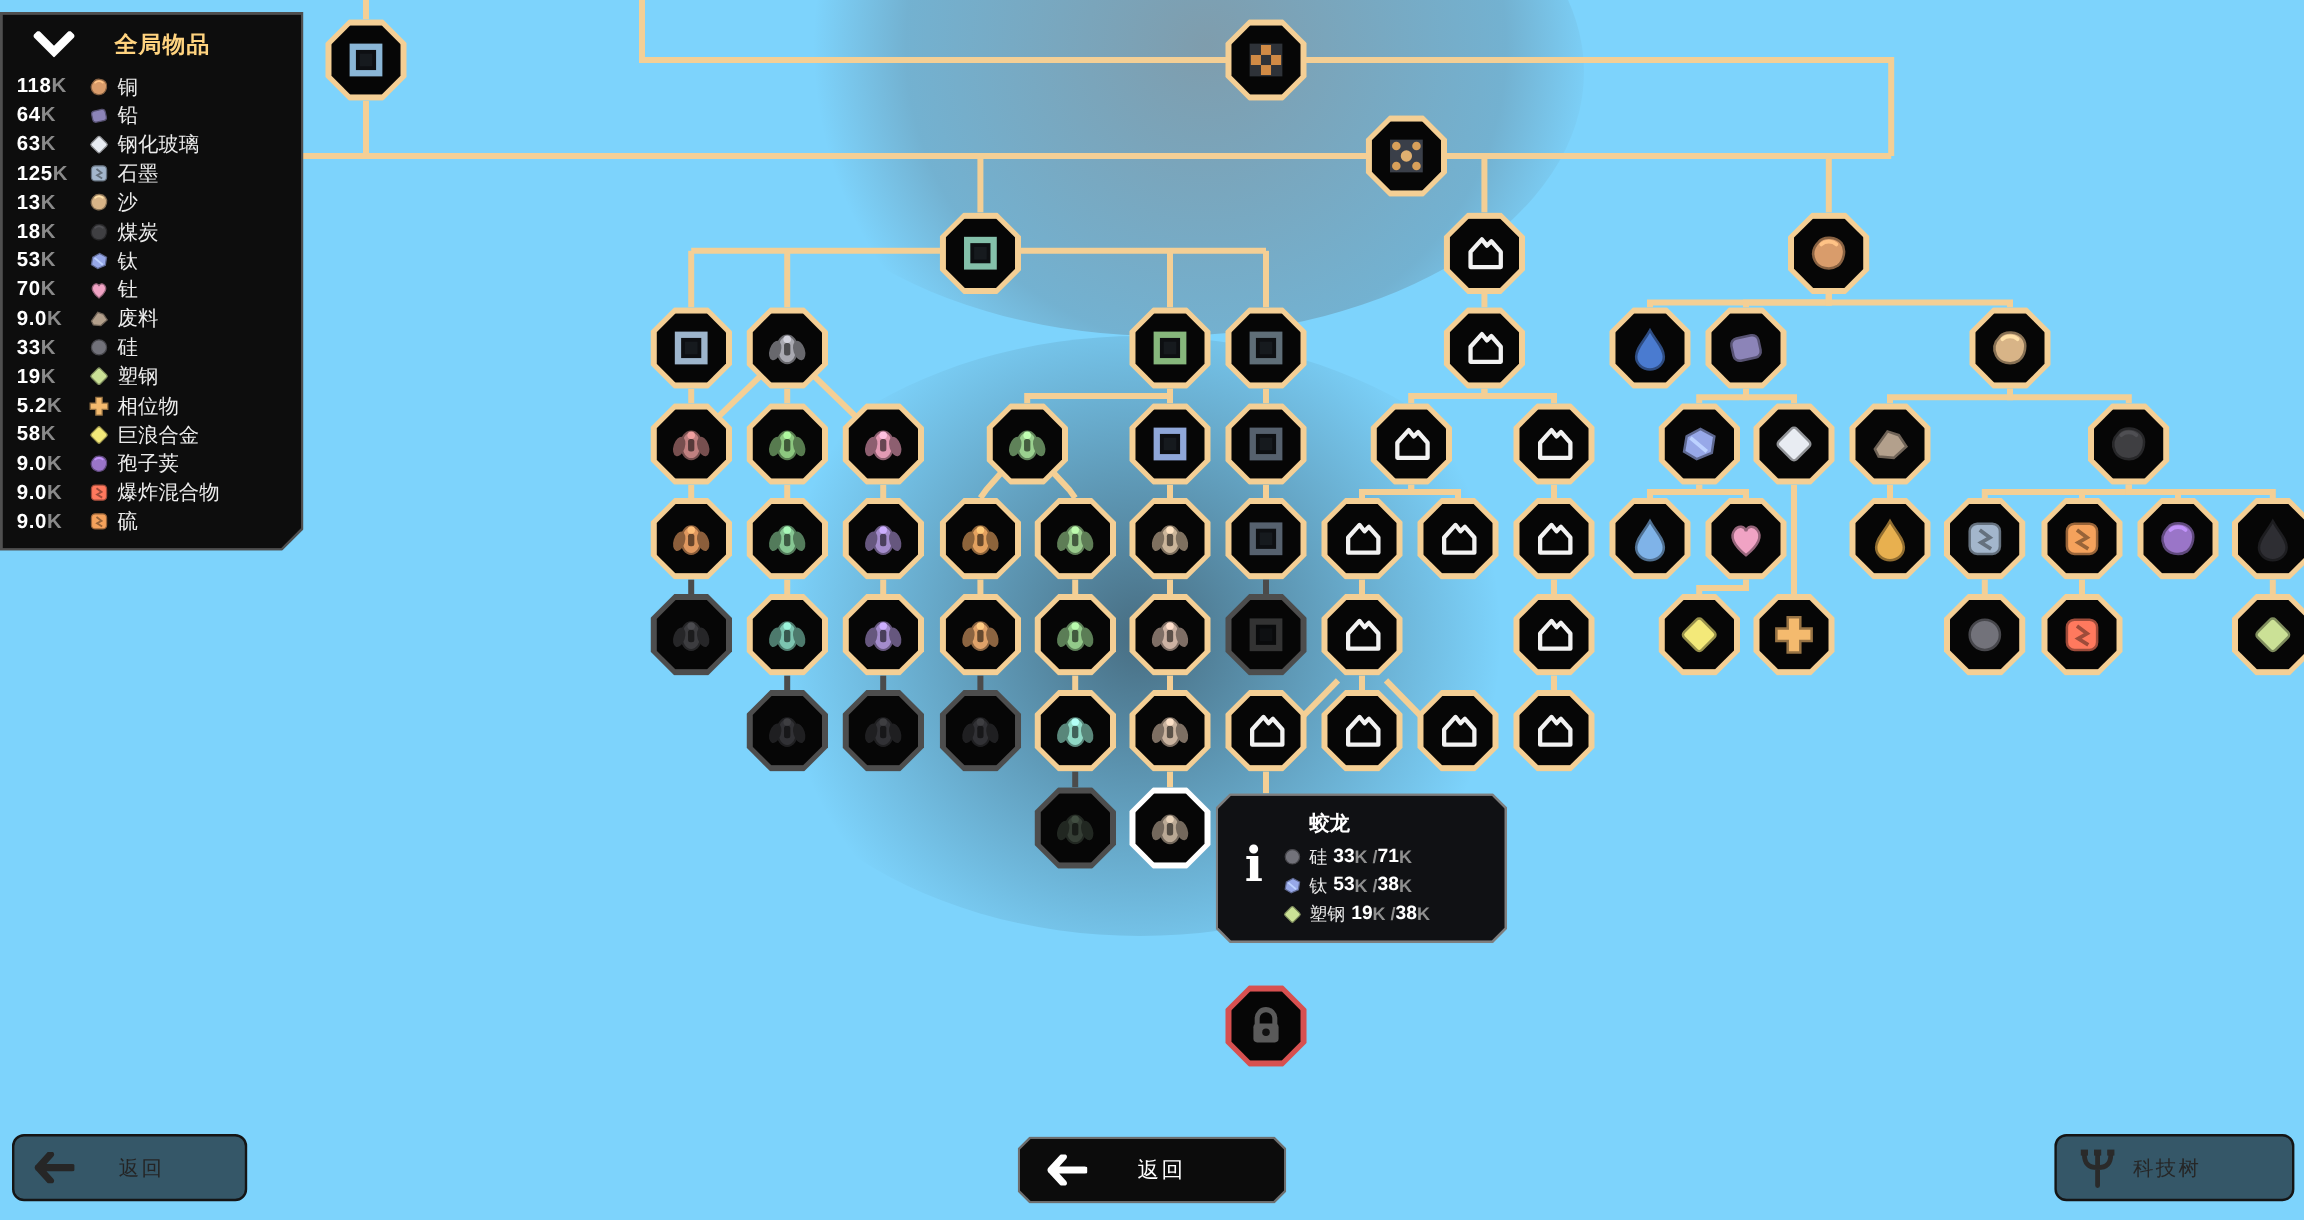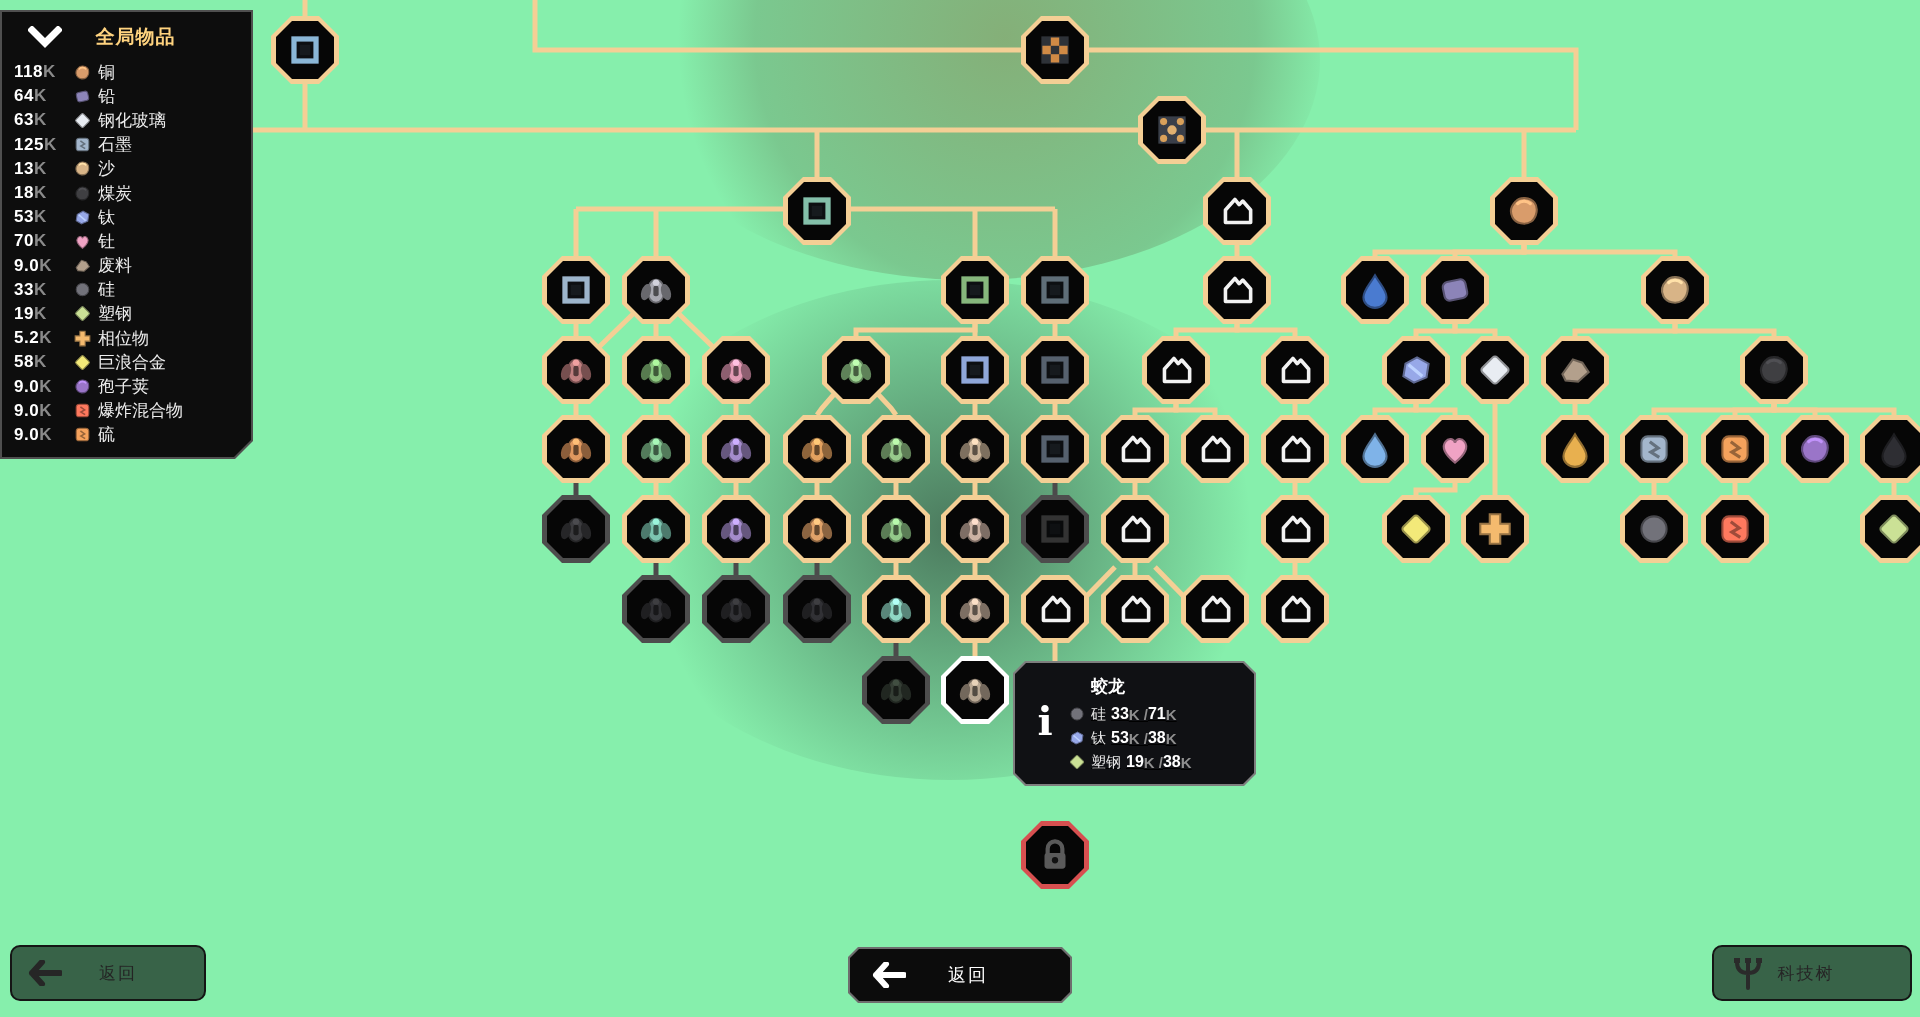--- a/index.html
+++ b/index.html
@@ -1,16 +1,16 @@
 <!DOCTYPE html>
 <html><head>
 <meta charset="utf-8">
 <style>
   html,body{margin:0;padding:0;background:#000;}
-  #stage{position:relative;width:1920px;height:1017px;overflow:hidden;background:#86efac;
+  #stage{position:relative;width:1920px;height:1017px;overflow:hidden;background:#7dd3fc;
          font-family:"Liberation Sans", sans-serif;}
   .glow{position:absolute;pointer-events:none;}
   #planet-glow{left:620px;top:-160px;width:700px;height:440px;border-radius:50%;
     background:radial-gradient(circle at 55% 45%, rgba(130,52,20,.34), rgba(70,25,12,.18) 55%, rgba(0,0,0,0) 72%);}
   #mid-shadow{left:600px;top:280px;width:700px;height:500px;border-radius:50%;
     background:radial-gradient(circle, rgba(28,26,30,.55), rgba(0,0,0,0) 70%);}
   #edges{position:absolute;left:0;top:0;}
   #nodes{position:absolute;left:0;top:0;width:100%;height:100%;}
   .node{position:absolute;width:68px;height:68px;
     clip-path:polygon(20px 0,48px 0,68px 20px,68px 48px,48px 68px,20px 68px,0 48px,0 20px);}
@@ -39,21 +39,21 @@
   #tooltip{position:absolute;left:1013px;top:661px;width:243px;
     background:#7e7e7e;
     clip-path:polygon(12px 0,calc(100% - 12px) 0,100% 12px,100% calc(100% - 12px),calc(100% - 12px) 100%,12px 100%,0 calc(100% - 12px),0 12px);
     z-index:30;}
   #tooltip .pane{position:relative;margin:2px;background:#101114;
     clip-path:polygon(11px 0,calc(100% - 11px) 0,100% 11px,100% calc(100% - 11px),calc(100% - 11px) 100%,11px 100%,0 calc(100% - 11px),0 11px);
     padding:10px 8px 10px 8px;}
   .tt-top{display:flex;}
   .tt-i{width:44px;color:#fff;font-family:"DejaVu Serif",serif;font-weight:bold;
     font-size:40px;line-height:1;text-align:center;padding-top:28px;}
-  .tt-body{flex:1;text-decoration:underline;}
+  .tt-body{flex:1;}
   .tt-title{color:#fff;font-size:17px;font-weight:bold;margin:2px 0 4px 24px;}
   .tt-req{display:flex;align-items:center;height:24px;}
   .tt-req .ric{width:24px;height:20px;}
   .tt-req .rname{color:#e8e8e8;font-size:15px;margin-right:5px;}
   .tt-req .rnum{color:#fff;font-weight:bold;font-size:16px;}
   .tt-req .rdim{color:#8f8f8f;font-weight:bold;font-size:15px;}
   .tt-desc{color:#e0e0e0;font-size:15.5px;line-height:1.28;margin-top:12px;padding:0 2px;}
   
   #btnbar{position:absolute;left:50%;transform:translateX(-50%);bottom:14px;display:flex;gap:10px;z-index:40;}
   .mbtn{position:relative;height:56px;background:#6e6e6e;

